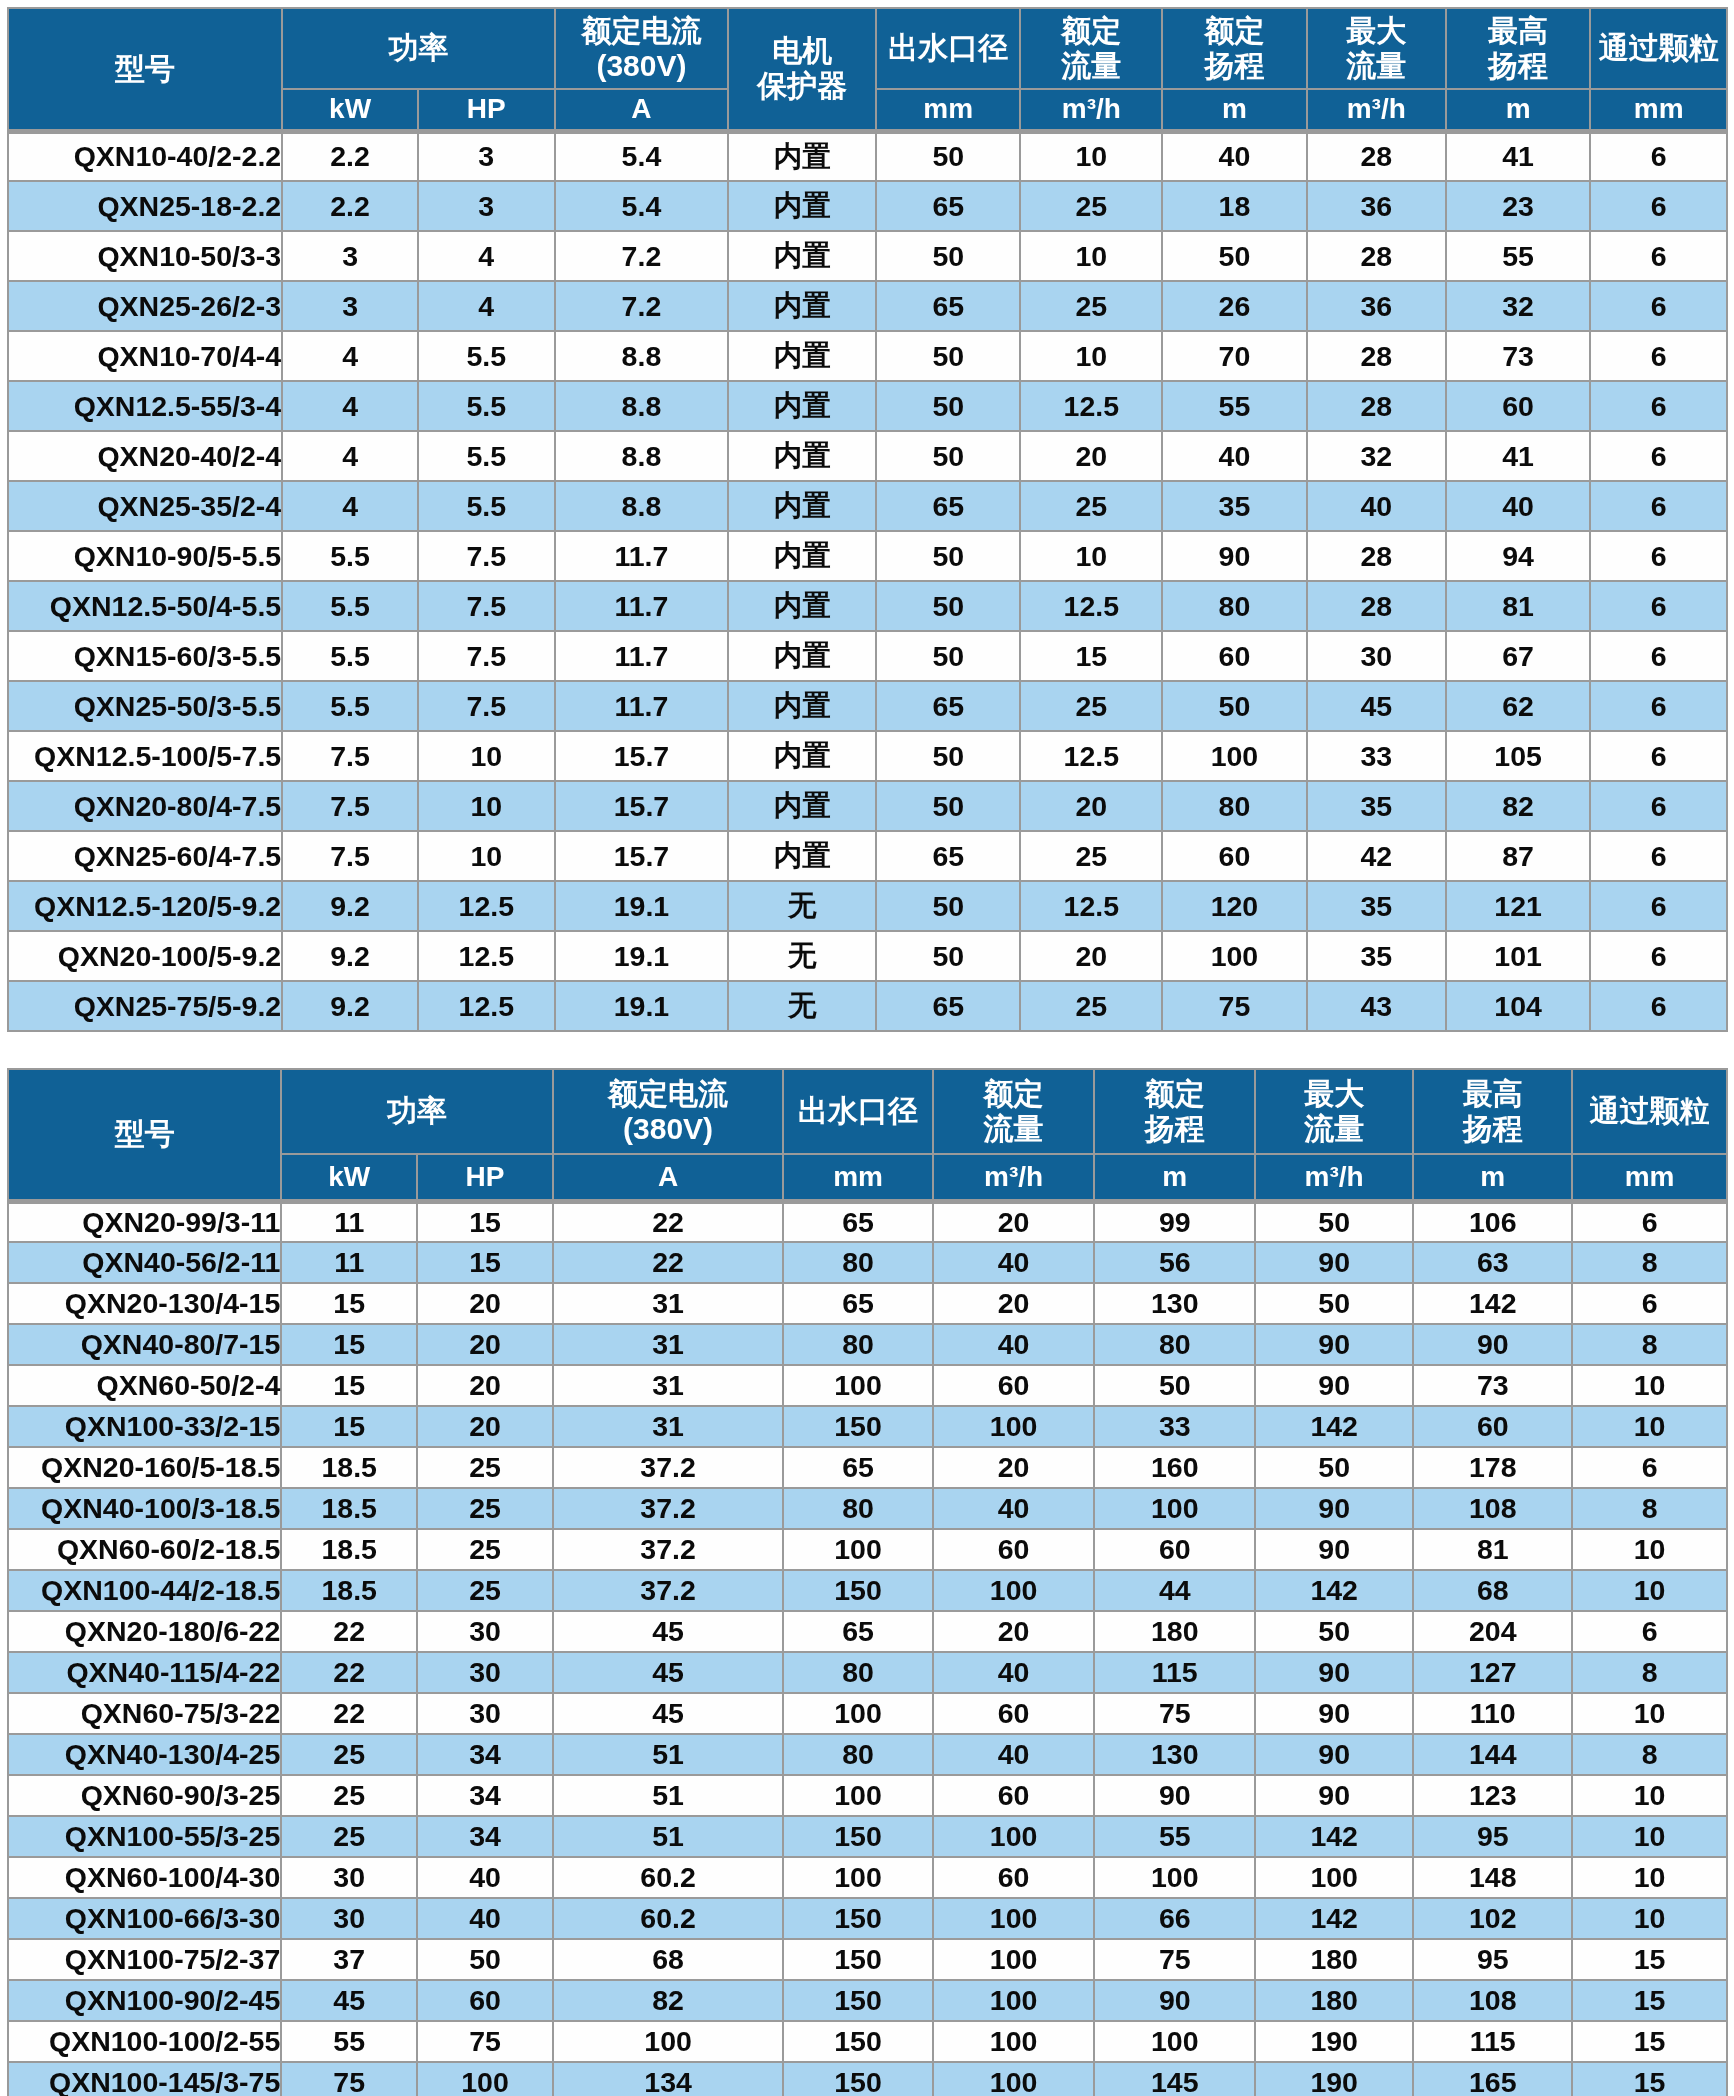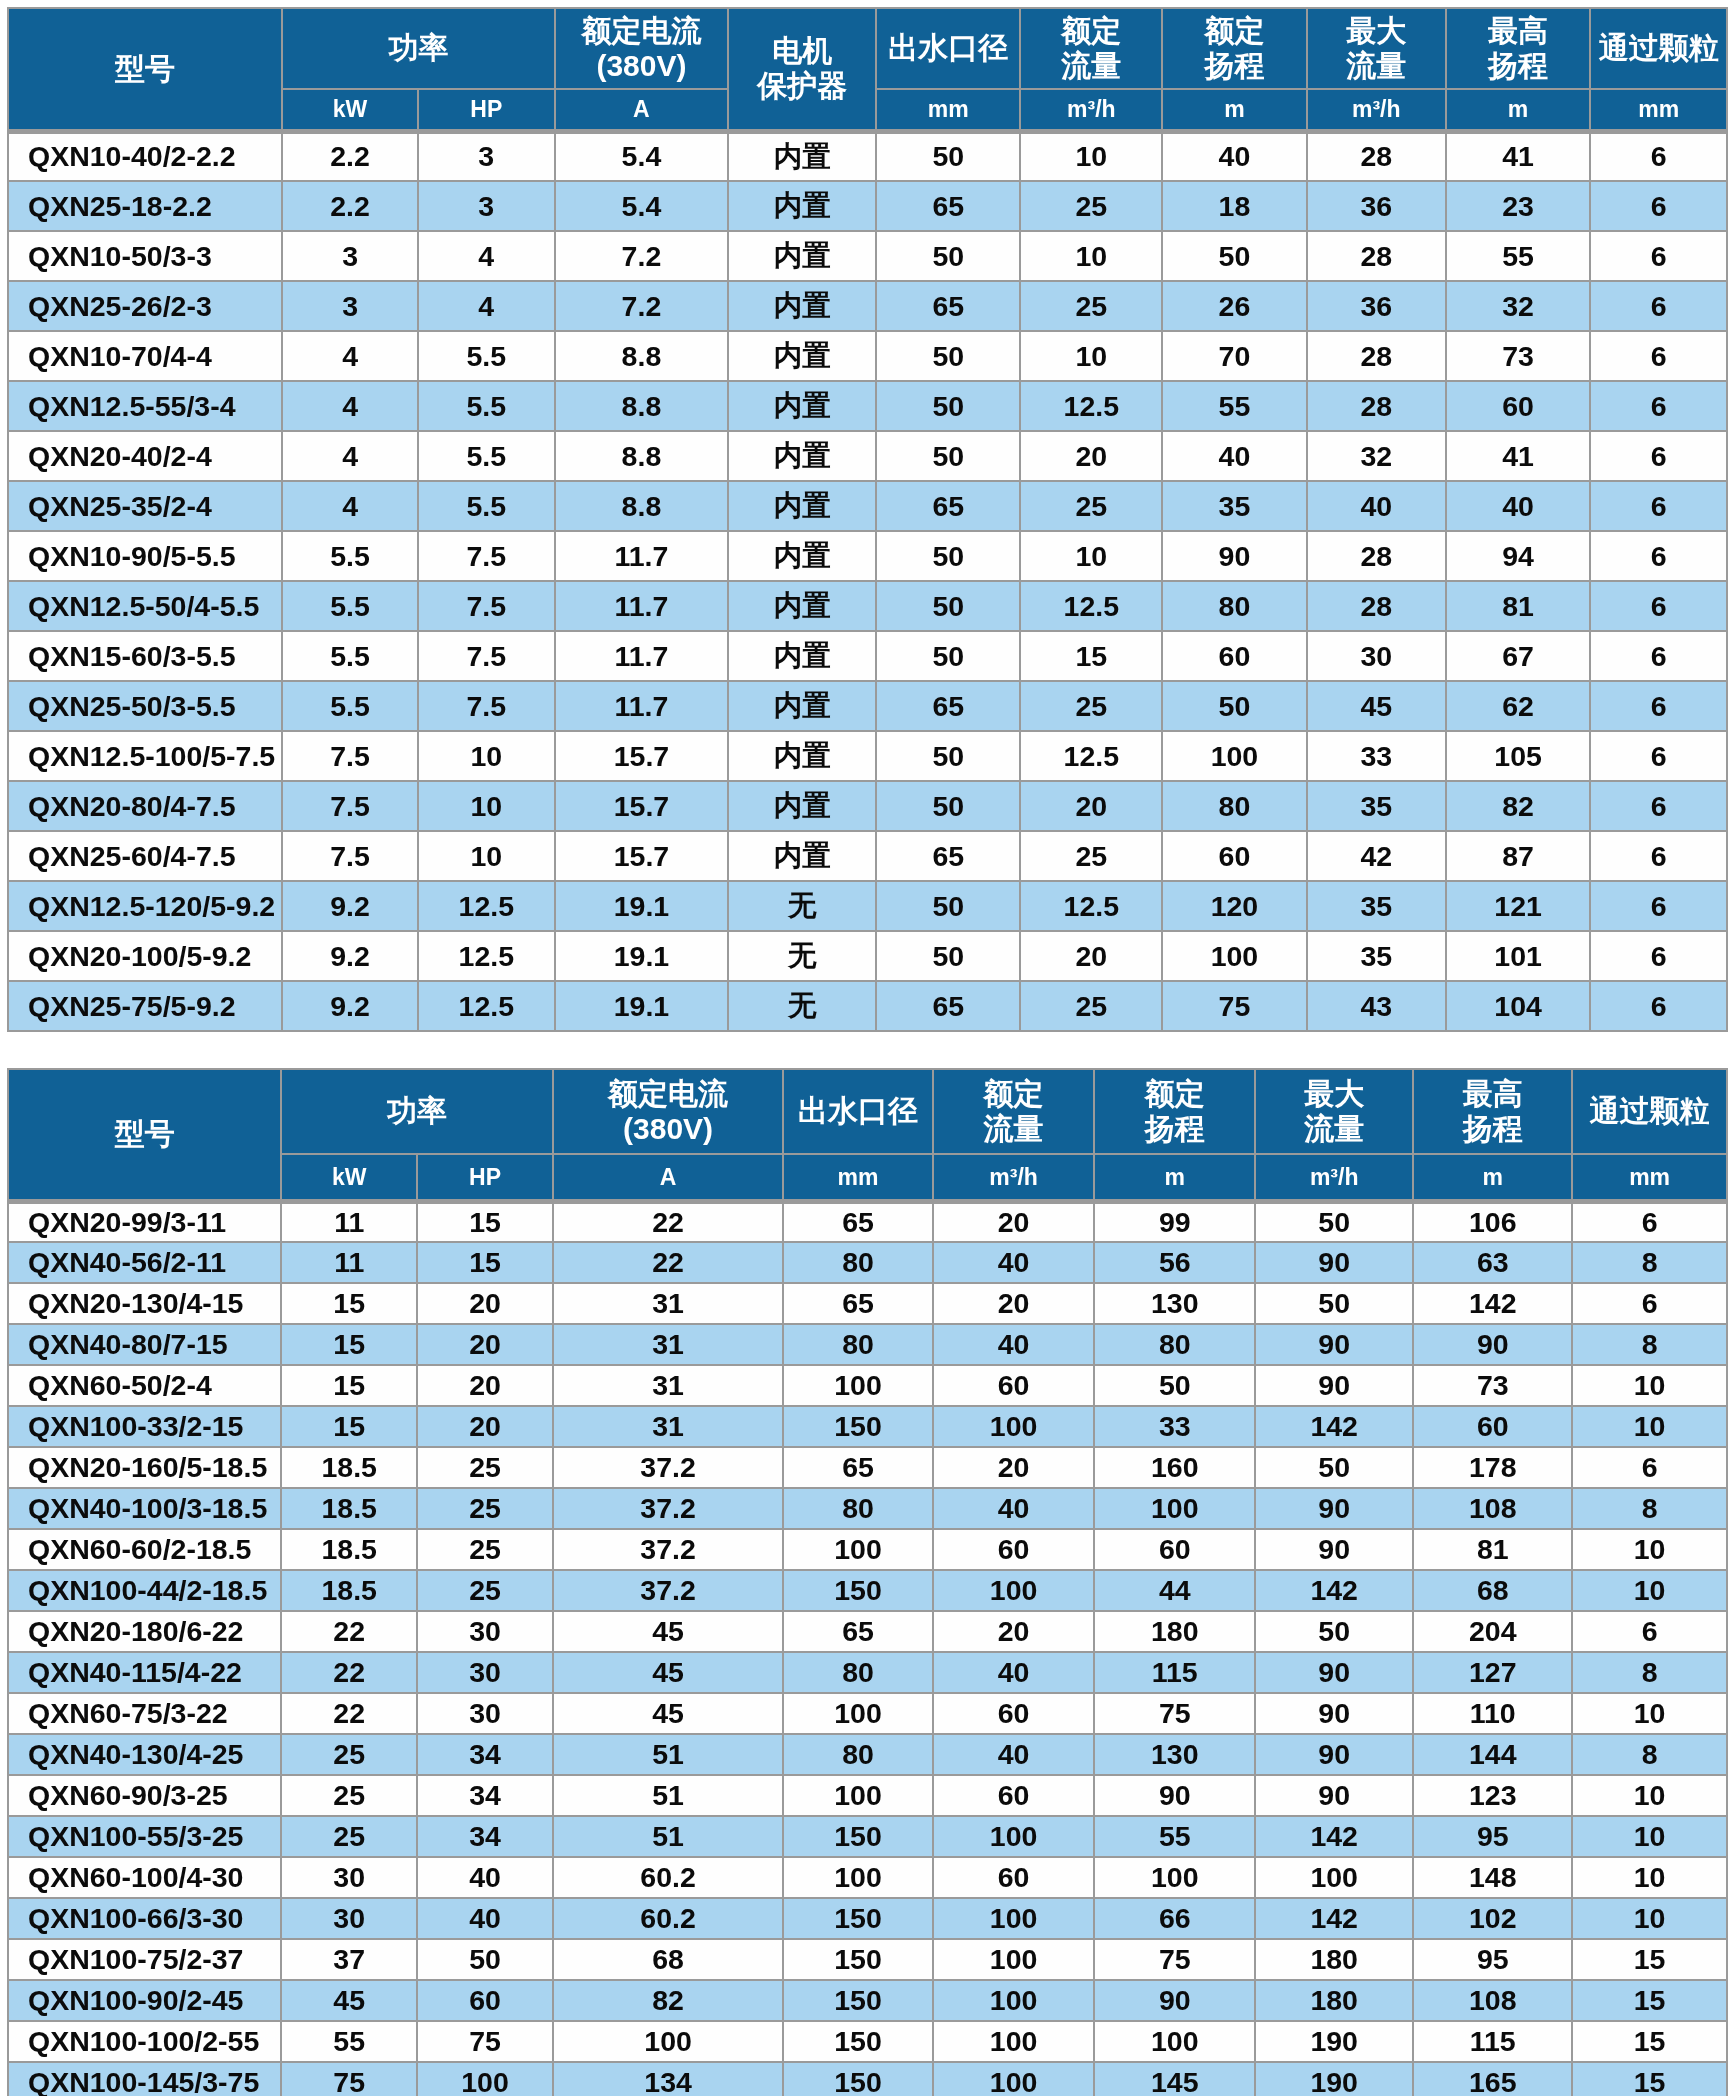--- a/index.html
+++ b/index.html
@@ -34,24 +34,24 @@
   }
   thead th{
     background:var(--header-bg);
     color:#ffffff;
     font-size:30px;
     line-height:1.15;
     white-space:pre-line;
     font-weight:700;
   }
   thead{border-bottom:5.2px solid var(--border);}
-  thead tr.units th{font-size:23px;height:42px;}
+  thead tr.units th{font-size:28px;height:42px;}
   tbody td{font-size:28.5px;background:var(--row-base);}
   tbody tr:nth-child(even) td{background:var(--row-alt);}
-  tbody td:first-child{text-align:left;padding-left:19px;}
+  tbody td:first-child{text-align:right;padding-left:19px;}
   .t1 thead tr.main th{height:81px;}
   .t1 tbody tr{height:50px;}
   .t2 thead tr.main th{height:85px;}
   .t2 thead tr.units th{height:47px;}
   .t2 tbody tr{height:41px;}
 </style>
 </head>
 <body>
 
 <div class="page">

